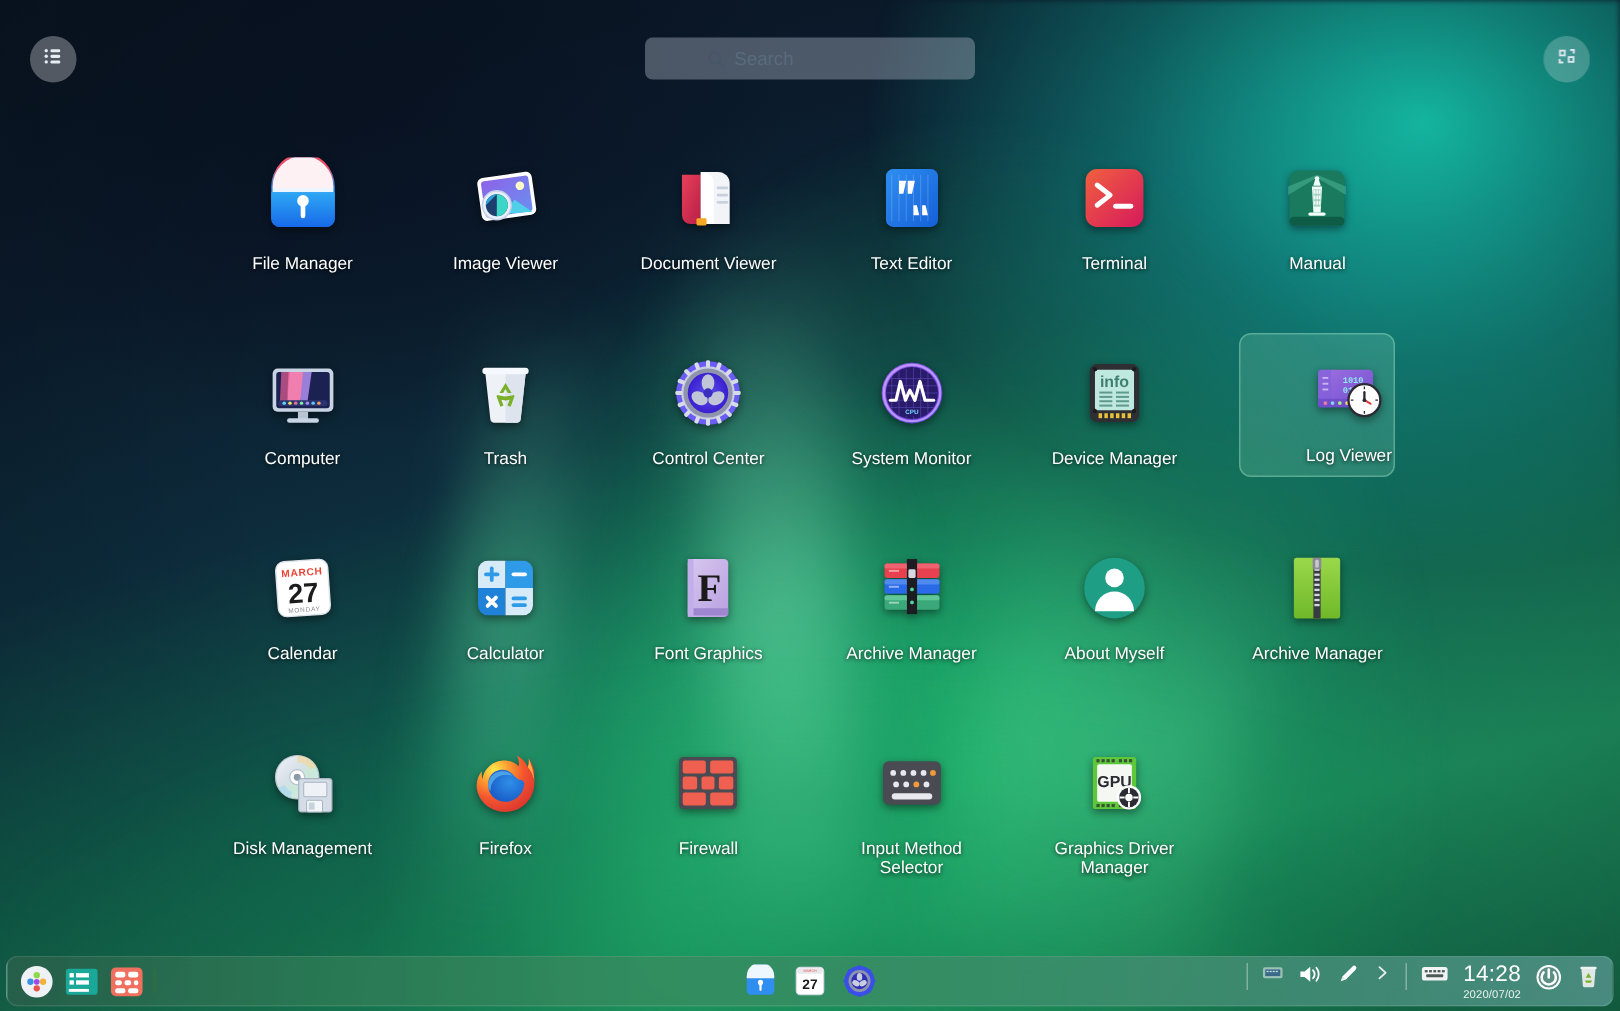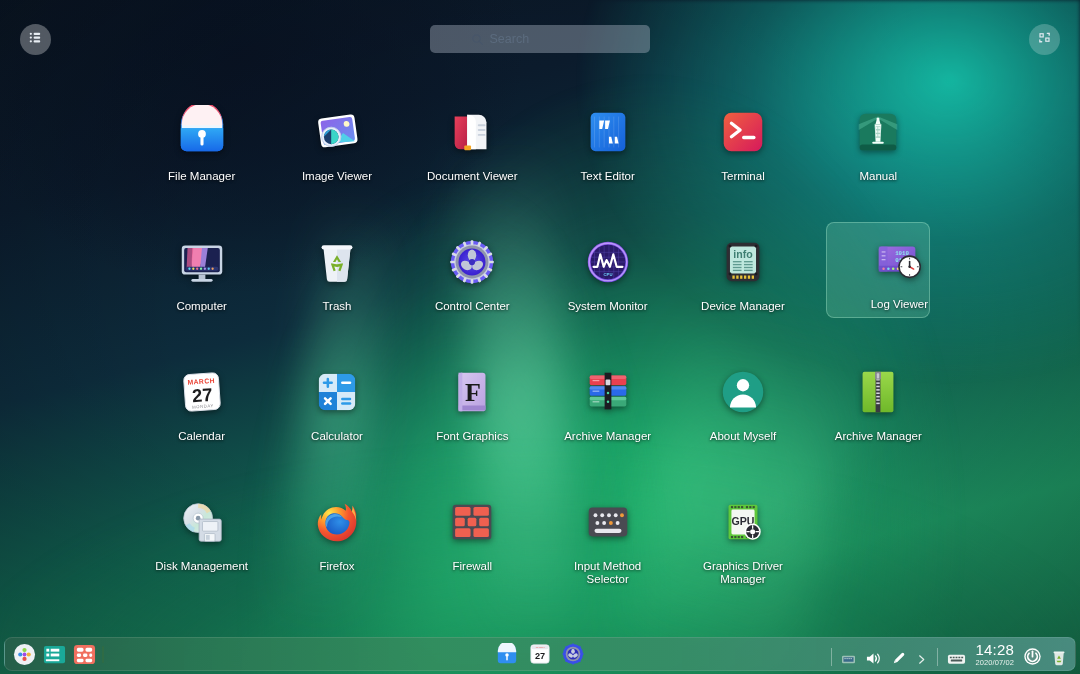--- a/index.html
+++ b/index.html
@@ -117,21 +117,21 @@
     border-radius: 8px;
     background: linear-gradient(to right,
        rgba(40,95,75,0.88) 0%, rgba(45,120,85,0.85) 18%,
        rgba(55,140,95,0.82) 40%, rgba(60,140,105,0.82) 62%,
        rgba(70,140,120,0.85) 82%, rgba(80,145,135,0.88) 100%);
     display: flex; align-items: center; backdrop-filter: blur(12px);
     border: 1px solid rgba(255,255,255,0.10);
   }
   #dock-left { display: flex; align-items: center; gap: 6px; padding-left: 7px; }
   #dock-center { position: absolute; left: 50%; transform: translateX(-50%); display: flex; align-items: center; gap: 9px; }
-  #dock-right { margin-left: auto; display: flex; align-items: flex-end; gap: 9px; padding-right: 8px; }
+  #dock-right { margin-left: auto; display: flex; align-items: flex-start; gap: 9px; padding-right: 8px; }
   .dock-item { width: 24px; height: 24px; display: flex; align-items: center; justify-content: center; cursor: pointer; border-radius: 4px; }
   .dock-item svg { display: block; }
   .dock-sep { width: 1px; height: 18px; background: rgba(255,255,255,0.35); }
   .run-mark { width: 2px; height: 17px; background: #2f6b45; border-radius: 1px; }
   #clock { display: flex; flex-direction: column; align-items: center; line-height: 1; cursor: pointer; }
   #clock .t { font-size: 15px; color: #ffffff; letter-spacing: .2px; }
   #clock .d { font-size: 7.5px; color: #eaf3ee; margin-top: 2px; letter-spacing: .1px; }
   .tray-ico { cursor: pointer; display: flex; }
 </style>
 </head>

